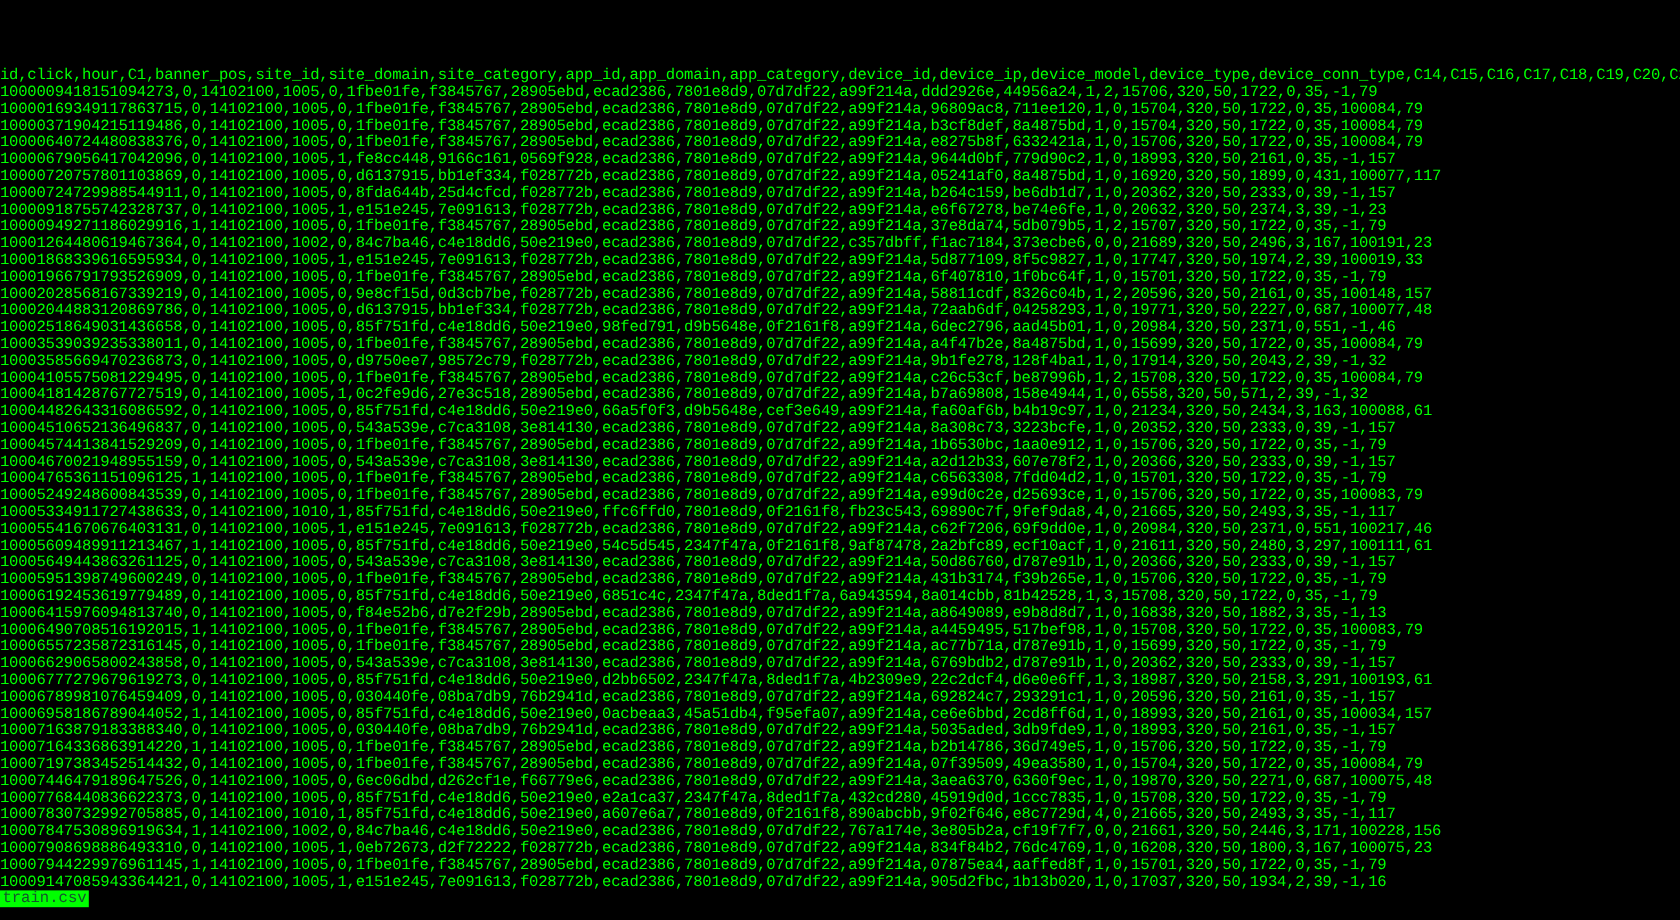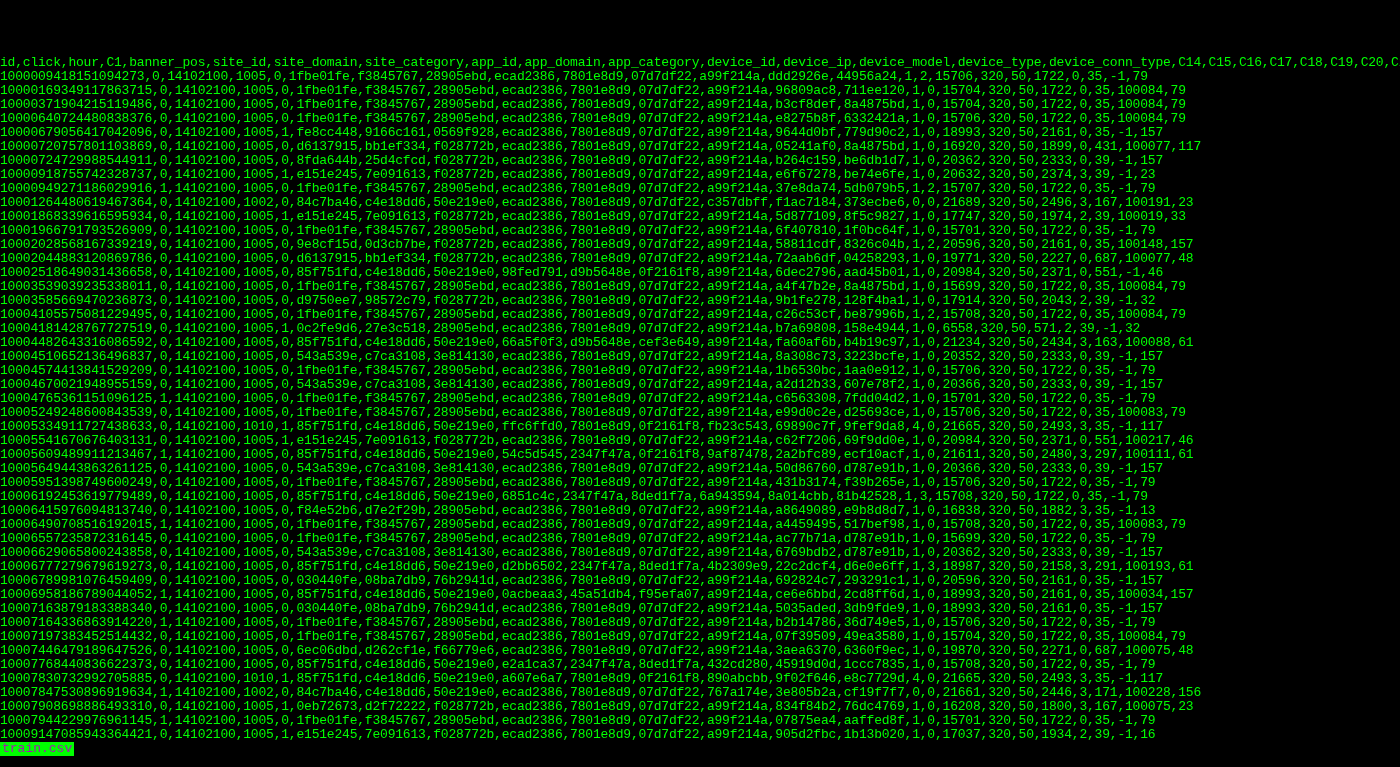--- a/index.html
+++ b/index.html
@@ -14,21 +14,21 @@
       height: 767px;
     }
     .term-line {
       color: #00ff00;
       white-space: pre;
       letter-spacing: -0.2px;
     }
     .status-bar {
       display: inline-block;
       background: #00ff00;
-      color: #a21caf;
+      color: #14532d;
       padding: 0 2px;
     }
   </style>
 </head>
 <body>
 
 
 
 <div id="terminal"><div class="term-line">id,click,hour,C1,banner_pos,site_id,site_domain,site_category,app_id,app_domain,app_category,device_id,device_ip,device_model,device_type,device_conn_type,C14,C15,C16,C17,C18,C19,C20,C21</div><div class="term-line">1000009418151094273,0,14102100,1005,0,1fbe01fe,f3845767,28905ebd,ecad2386,7801e8d9,07d7df22,a99f214a,ddd2926e,44956a24,1,2,15706,320,50,1722,0,35,-1,79</div><div class="term-line">10000169349117863715,0,14102100,1005,0,1fbe01fe,f3845767,28905ebd,ecad2386,7801e8d9,07d7df22,a99f214a,96809ac8,711ee120,1,0,15704,320,50,1722,0,35,100084,79</div><div class="term-line">10000371904215119486,0,14102100,1005,0,1fbe01fe,f3845767,28905ebd,ecad2386,7801e8d9,07d7df22,a99f214a,b3cf8def,8a4875bd,1,0,15704,320,50,1722,0,35,100084,79</div><div class="term-line">10000640724480838376,0,14102100,1005,0,1fbe01fe,f3845767,28905ebd,ecad2386,7801e8d9,07d7df22,a99f214a,e8275b8f,6332421a,1,0,15706,320,50,1722,0,35,100084,79</div><div class="term-line">10000679056417042096,0,14102100,1005,1,fe8cc448,9166c161,0569f928,ecad2386,7801e8d9,07d7df22,a99f214a,9644d0bf,779d90c2,1,0,18993,320,50,2161,0,35,-1,157</div><div class="term-line">10000720757801103869,0,14102100,1005,0,d6137915,bb1ef334,f028772b,ecad2386,7801e8d9,07d7df22,a99f214a,05241af0,8a4875bd,1,0,16920,320,50,1899,0,431,100077,117</div><div class="term-line">10000724729988544911,0,14102100,1005,0,8fda644b,25d4cfcd,f028772b,ecad2386,7801e8d9,07d7df22,a99f214a,b264c159,be6db1d7,1,0,20362,320,50,2333,0,39,-1,157</div><div class="term-line">10000918755742328737,0,14102100,1005,1,e151e245,7e091613,f028772b,ecad2386,7801e8d9,07d7df22,a99f214a,e6f67278,be74e6fe,1,0,20632,320,50,2374,3,39,-1,23</div><div class="term-line">10000949271186029916,1,14102100,1005,0,1fbe01fe,f3845767,28905ebd,ecad2386,7801e8d9,07d7df22,a99f214a,37e8da74,5db079b5,1,2,15707,320,50,1722,0,35,-1,79</div><div class="term-line">10001264480619467364,0,14102100,1002,0,84c7ba46,c4e18dd6,50e219e0,ecad2386,7801e8d9,07d7df22,c357dbff,f1ac7184,373ecbe6,0,0,21689,320,50,2496,3,167,100191,23</div><div class="term-line">10001868339616595934,0,14102100,1005,1,e151e245,7e091613,f028772b,ecad2386,7801e8d9,07d7df22,a99f214a,5d877109,8f5c9827,1,0,17747,320,50,1974,2,39,100019,33</div><div class="term-line">10001966791793526909,0,14102100,1005,0,1fbe01fe,f3845767,28905ebd,ecad2386,7801e8d9,07d7df22,a99f214a,6f407810,1f0bc64f,1,0,15701,320,50,1722,0,35,-1,79</div><div class="term-line">10002028568167339219,0,14102100,1005,0,9e8cf15d,0d3cb7be,f028772b,ecad2386,7801e8d9,07d7df22,a99f214a,58811cdf,8326c04b,1,2,20596,320,50,2161,0,35,100148,157</div><div class="term-line">10002044883120869786,0,14102100,1005,0,d6137915,bb1ef334,f028772b,ecad2386,7801e8d9,07d7df22,a99f214a,72aab6df,04258293,1,0,19771,320,50,2227,0,687,100077,48</div><div class="term-line">10002518649031436658,0,14102100,1005,0,85f751fd,c4e18dd6,50e219e0,98fed791,d9b5648e,0f2161f8,a99f214a,6dec2796,aad45b01,1,0,20984,320,50,2371,0,551,-1,46</div><div class="term-line">10003539039235338011,0,14102100,1005,0,1fbe01fe,f3845767,28905ebd,ecad2386,7801e8d9,07d7df22,a99f214a,a4f47b2e,8a4875bd,1,0,15699,320,50,1722,0,35,100084,79</div><div class="term-line">10003585669470236873,0,14102100,1005,0,d9750ee7,98572c79,f028772b,ecad2386,7801e8d9,07d7df22,a99f214a,9b1fe278,128f4ba1,1,0,17914,320,50,2043,2,39,-1,32</div><div class="term-line">10004105575081229495,0,14102100,1005,0,1fbe01fe,f3845767,28905ebd,ecad2386,7801e8d9,07d7df22,a99f214a,c26c53cf,be87996b,1,2,15708,320,50,1722,0,35,100084,79</div><div class="term-line">10004181428767727519,0,14102100,1005,1,0c2fe9d6,27e3c518,28905ebd,ecad2386,7801e8d9,07d7df22,a99f214a,b7a69808,158e4944,1,0,6558,320,50,571,2,39,-1,32</div><div class="term-line">10004482643316086592,0,14102100,1005,0,85f751fd,c4e18dd6,50e219e0,66a5f0f3,d9b5648e,cef3e649,a99f214a,fa60af6b,b4b19c97,1,0,21234,320,50,2434,3,163,100088,61</div><div class="term-line">10004510652136496837,0,14102100,1005,0,543a539e,c7ca3108,3e814130,ecad2386,7801e8d9,07d7df22,a99f214a,8a308c73,3223bcfe,1,0,20352,320,50,2333,0,39,-1,157</div><div class="term-line">10004574413841529209,0,14102100,1005,0,1fbe01fe,f3845767,28905ebd,ecad2386,7801e8d9,07d7df22,a99f214a,1b6530bc,1aa0e912,1,0,15706,320,50,1722,0,35,-1,79</div><div class="term-line">10004670021948955159,0,14102100,1005,0,543a539e,c7ca3108,3e814130,ecad2386,7801e8d9,07d7df22,a99f214a,a2d12b33,607e78f2,1,0,20366,320,50,2333,0,39,-1,157</div><div class="term-line">10004765361151096125,1,14102100,1005,0,1fbe01fe,f3845767,28905ebd,ecad2386,7801e8d9,07d7df22,a99f214a,c6563308,7fdd04d2,1,0,15701,320,50,1722,0,35,-1,79</div><div class="term-line">10005249248600843539,0,14102100,1005,0,1fbe01fe,f3845767,28905ebd,ecad2386,7801e8d9,07d7df22,a99f214a,e99d0c2e,d25693ce,1,0,15706,320,50,1722,0,35,100083,79</div><div class="term-line">10005334911727438633,0,14102100,1010,1,85f751fd,c4e18dd6,50e219e0,ffc6ffd0,7801e8d9,0f2161f8,fb23c543,69890c7f,9fef9da8,4,0,21665,320,50,2493,3,35,-1,117</div><div class="term-line">10005541670676403131,0,14102100,1005,1,e151e245,7e091613,f028772b,ecad2386,7801e8d9,07d7df22,a99f214a,c62f7206,69f9dd0e,1,0,20984,320,50,2371,0,551,100217,46</div><div class="term-line">10005609489911213467,1,14102100,1005,0,85f751fd,c4e18dd6,50e219e0,54c5d545,2347f47a,0f2161f8,9af87478,2a2bfc89,ecf10acf,1,0,21611,320,50,2480,3,297,100111,61</div><div class="term-line">10005649443863261125,0,14102100,1005,0,543a539e,c7ca3108,3e814130,ecad2386,7801e8d9,07d7df22,a99f214a,50d86760,d787e91b,1,0,20366,320,50,2333,0,39,-1,157</div><div class="term-line">10005951398749600249,0,14102100,1005,0,1fbe01fe,f3845767,28905ebd,ecad2386,7801e8d9,07d7df22,a99f214a,431b3174,f39b265e,1,0,15706,320,50,1722,0,35,-1,79</div><div class="term-line">10006192453619779489,0,14102100,1005,0,85f751fd,c4e18dd6,50e219e0,6851c4c,2347f47a,8ded1f7a,6a943594,8a014cbb,81b42528,1,3,15708,320,50,1722,0,35,-1,79</div><div class="term-line">10006415976094813740,0,14102100,1005,0,f84e52b6,d7e2f29b,28905ebd,ecad2386,7801e8d9,07d7df22,a99f214a,a8649089,e9b8d8d7,1,0,16838,320,50,1882,3,35,-1,13</div><div class="term-line">10006490708516192015,1,14102100,1005,0,1fbe01fe,f3845767,28905ebd,ecad2386,7801e8d9,07d7df22,a99f214a,a4459495,517bef98,1,0,15708,320,50,1722,0,35,100083,79</div><div class="term-line">10006557235872316145,0,14102100,1005,0,1fbe01fe,f3845767,28905ebd,ecad2386,7801e8d9,07d7df22,a99f214a,ac77b71a,d787e91b,1,0,15699,320,50,1722,0,35,-1,79</div><div class="term-line">10006629065800243858,0,14102100,1005,0,543a539e,c7ca3108,3e814130,ecad2386,7801e8d9,07d7df22,a99f214a,6769bdb2,d787e91b,1,0,20362,320,50,2333,0,39,-1,157</div><div class="term-line">10006777279679619273,0,14102100,1005,0,85f751fd,c4e18dd6,50e219e0,d2bb6502,2347f47a,8ded1f7a,4b2309e9,22c2dcf4,d6e0e6ff,1,3,18987,320,50,2158,3,291,100193,61</div><div class="term-line">10006789981076459409,0,14102100,1005,0,030440fe,08ba7db9,76b2941d,ecad2386,7801e8d9,07d7df22,a99f214a,692824c7,293291c1,1,0,20596,320,50,2161,0,35,-1,157</div><div class="term-line">10006958186789044052,1,14102100,1005,0,85f751fd,c4e18dd6,50e219e0,0acbeaa3,45a51db4,f95efa07,a99f214a,ce6e6bbd,2cd8ff6d,1,0,18993,320,50,2161,0,35,100034,157</div><div class="term-line">10007163879183388340,0,14102100,1005,0,030440fe,08ba7db9,76b2941d,ecad2386,7801e8d9,07d7df22,a99f214a,5035aded,3db9fde9,1,0,18993,320,50,2161,0,35,-1,157</div><div class="term-line">10007164336863914220,1,14102100,1005,0,1fbe01fe,f3845767,28905ebd,ecad2386,7801e8d9,07d7df22,a99f214a,b2b14786,36d749e5,1,0,15706,320,50,1722,0,35,-1,79</div><div class="term-line">10007197383452514432,0,14102100,1005,0,1fbe01fe,f3845767,28905ebd,ecad2386,7801e8d9,07d7df22,a99f214a,07f39509,49ea3580,1,0,15704,320,50,1722,0,35,100084,79</div><div class="term-line">10007446479189647526,0,14102100,1005,0,6ec06dbd,d262cf1e,f66779e6,ecad2386,7801e8d9,07d7df22,a99f214a,3aea6370,6360f9ec,1,0,19870,320,50,2271,0,687,100075,48</div><div class="term-line">10007768440836622373,0,14102100,1005,0,85f751fd,c4e18dd6,50e219e0,e2a1ca37,2347f47a,8ded1f7a,432cd280,45919d0d,1ccc7835,1,0,15708,320,50,1722,0,35,-1,79</div><div class="term-line">10007830732992705885,0,14102100,1010,1,85f751fd,c4e18dd6,50e219e0,a607e6a7,7801e8d9,0f2161f8,890abcbb,9f02f646,e8c7729d,4,0,21665,320,50,2493,3,35,-1,117</div><div class="term-line">10007847530896919634,1,14102100,1002,0,84c7ba46,c4e18dd6,50e219e0,ecad2386,7801e8d9,07d7df22,767a174e,3e805b2a,cf19f7f7,0,0,21661,320,50,2446,3,171,100228,156</div><div class="term-line">10007908698886493310,0,14102100,1005,1,0eb72673,d2f72222,f028772b,ecad2386,7801e8d9,07d7df22,a99f214a,834f84b2,76dc4769,1,0,16208,320,50,1800,3,167,100075,23</div><div class="term-line">10007944229976961145,1,14102100,1005,0,1fbe01fe,f3845767,28905ebd,ecad2386,7801e8d9,07d7df22,a99f214a,07875ea4,aaffed8f,1,0,15701,320,50,1722,0,35,-1,79</div><div class="term-line">10009147085943364421,0,14102100,1005,1,e151e245,7e091613,f028772b,ecad2386,7801e8d9,07d7df22,a99f214a,905d2fbc,1b13b020,1,0,17037,320,50,1934,2,39,-1,16</div><div><span class="status-bar">train.csv</span></div></div>
 

